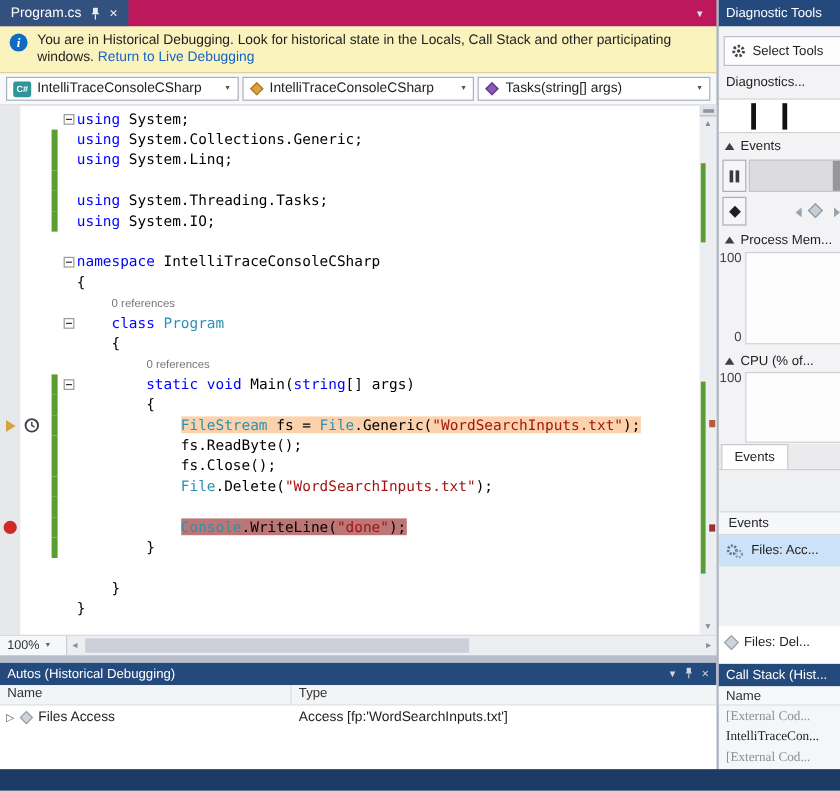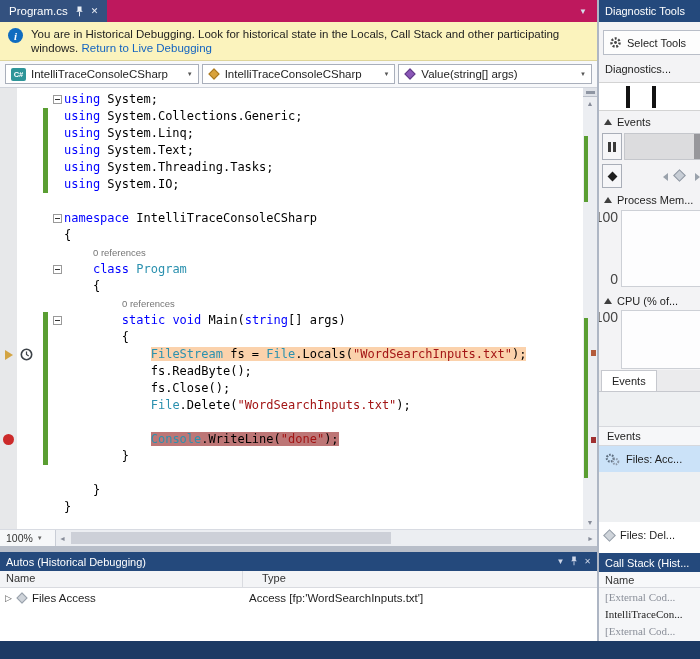--- a/index.html
+++ b/index.html
@@ -71,21 +71,21 @@
   .hs-thumb { position:absolute; left:2px; top:2px; height:12px; width:320px; background:#cdd0d8; }
 
   
   #h-splitter { height:6px; background:#b8bec9; flex:none; }
   .panel-title { height:19px; background:#24497c; color:#fff; font-size:11px; display:flex; align-items:center; gap:6px; padding:0 6px; flex:none; }
   .panel-title .t { flex:1; white-space:nowrap; overflow:hidden; text-overflow:ellipsis; }
   .pt-ic { font-size:8px; color:#cdd6e8; flex:none; }
   #autos { flex:1; display:flex; flex-direction:column; background:#fff; overflow:hidden; }
   .autos-header { height:17px; display:flex; background:#f3f4f6; border-bottom:1px solid #d9dbe0; font-size:11px; color:#333; flex:none; }
   .ah-col { padding:1px 6px; border-right:1px solid #d9dbe0; }
-  .ah-name { width:243px; } .ah-val { width:277px; } .ah-type { flex:1; border-right:none;margin-left:13px; }
+  .ah-name { width:243px; } .ah-val { width:277px; } .ah-type { flex:1; border-right:none; }
   #autos-rows { flex:1; background:#fff; }
   .autos-row { height:20px; display:flex; align-items:center; font-size:11.5px; color:#1e1e1e; }
   .a-col { overflow:hidden; white-space:nowrap; }
   .a-name { width:243px; display:flex; align-items:center; gap:6px; padding-left:5px; }
   .a-val  { width:277px; padding-left:6px; }
   .a-type { flex:1; }
   .expander { font-size:9px; color:#555; }
   .diamond-icon { width:9px; height:9px; transform:rotate(45deg); background:#cfd4da; border:1px solid #98a0aa; display:inline-block; flex:none; }
   .diamond-icon.sm { width:8px; height:8px; }
 
@@ -110,21 +110,21 @@
   .tr1-block { position:absolute; right:9px; top:0; width:13px; height:100%; background:#97979b; }
   .track2 { position:absolute; left:3px; top:142px; right:3px; height:24px; display:flex; gap:2px; }
   .tr-btn2 { width:20px; border:1px solid #a9aeb8; background:#f6f6f8; display:flex; align-items:center; justify-content:center; flex:none; }
   .bdiamond { width:7px; height:7px; transform:rotate(45deg); background:#1e1e1e; }
   .tr2-area { flex:1; position:relative; }
   .tr2-diamond { position:absolute; left:55%; top:7px; width:9px; height:9px; transform:rotate(45deg); background:#c7cdd5; border:1px solid #8f97a2; }
   .tr2-al { position:absolute; left:42%; top:9px; width:0; height:0; border-top:4px solid transparent; border-bottom:4px solid transparent; border-right:5px solid #9aa2ac; }
   .tr2-ar { position:absolute; left:76%; top:9px; width:0; height:0; border-top:4px solid transparent; border-bottom:4px solid transparent; border-left:5px solid #9aa2ac; }
   .chart { position:absolute; left:2px; right:0; display:flex; }
   .ch-mem { top:188px; height:77px; } .ch-cpu { top:288px; height:59px; }
-  .scale { width:20px; position:relative; font-size:14px; color:#444; flex:none; }
+  .scale { width:20px; position:relative; font-size:11px; color:#444; flex:none; }
   .scale .top { position:absolute; top:-1px; right:3px; } .scale .bot { position:absolute; bottom:0; right:3px; }
   .chart-area { flex:1; border:1px solid #cdd0d6; background:#fdfdfe; }
   .chart-sb { width:10px; background:#5b5c63; flex:none; }
   .diag-tabs { position:absolute; left:0; top:348px; right:0; height:22px; background:#ebebed; border-bottom:1px solid #c6c8ce; display:flex; align-items:flex-end; padding-left:2px; }
   .diag-tab { height:21px; background:#fff; border:1px solid #c6c8ce; border-bottom:none; padding:0 10px; display:flex; align-items:center; }
   .diag-content { position:absolute; left:0; top:370px; right:0; bottom:0; background:#eef0f2; display:flex; flex-direction:column; }
   .dc-sp1 { height:34px; flex:none; }
   .list-header { height:20px; background:#f6f7f9; border-top:1px solid #d6d8dd; border-bottom:1px solid #d6d8dd; display:flex; align-items:center; padding-left:8px; flex:none; }
   .event-row { height:26px; display:flex; align-items:center; gap:6px; padding-left:6px; flex:none; overflow:hidden; }
   .event-row.selected { background:#cbe2f8; }
@@ -175,21 +175,21 @@
         <span class="lbl">IntelliTraceConsoleCSharp</span>
         <span class="arrow">▼</span>
       </div>
       <div class="combo">
         <span class="class-icon"></span>
         <span class="lbl">IntelliTraceConsoleCSharp</span>
         <span class="arrow">▼</span>
       </div>
       <div class="combo">
         <span class="method-icon"></span>
-        <span class="lbl">Value(string[] args)</span>
+        <span class="lbl">Tasks(string[] args)</span>
         <span class="arrow">▼</span>
       </div>
     </div>
 
     <div id="editor">
       <div class="glyph-bg"></div>
       <div id="code-lines">
           <div class="code-line">
             <span class="col g"></span>
             <span class="col i2"></span>
@@ -225,21 +225,20 @@
           </div>
           <div class="code-line">
             <span class="col g"></span>
             <span class="col i2"></span>
             <span class="col s1"></span>
             <span class="col cbx">
               <span class="change-bar"></span>
             </span>
             <span class="col s2"></span>
             <span class="col fold"></span>
-            <span class="code"><span class="tk-k">using</span><span class="tk-p"> System.Text;</span></span>
           </div>
           <div class="code-line">
             <span class="col g"></span>
             <span class="col i2"></span>
             <span class="col s1"></span>
             <span class="col cbx">
               <span class="change-bar"></span>
             </span>
             <span class="col s2"></span>
             <span class="col fold"></span>
@@ -356,21 +355,21 @@
                 <circle cx="6.5" cy="6.5" r="5.2" fill="#fdfdfd" stroke="#3c4248" stroke-width="1.6"></circle>
                 <path d="M6.5 3.4v3.1l2.2 1.5" stroke="#3c4248" stroke-width="1.2" fill="none"></path>
               </svg>
             </span>
             <span class="col s1"></span>
             <span class="col cbx">
               <span class="change-bar"></span>
             </span>
             <span class="col s2"></span>
             <span class="col fold"></span>
-            <span class="code">            <span class="hl-cur"><span class="tk-t">FileStream</span><span class="tk-p"> fs = </span><span class="tk-t">File</span><span class="tk-p">.Locals(</span><span class="tk-s">"WordSearchInputs.txt"</span><span class="tk-p">);</span></span></span>
+            <span class="code">            <span class="hl-cur"><span class="tk-t">FileStream</span><span class="tk-p"> fs = </span><span class="tk-t">File</span><span class="tk-p">.Generic(</span><span class="tk-s">"WordSearchInputs.txt"</span><span class="tk-p">);</span></span></span>
           </div>
           <div class="code-line">
             <span class="col g"></span>
             <span class="col i2"></span>
             <span class="col s1"></span>
             <span class="col cbx">
               <span class="change-bar"></span>
             </span>
             <span class="col s2"></span>
             <span class="col fold"></span>

